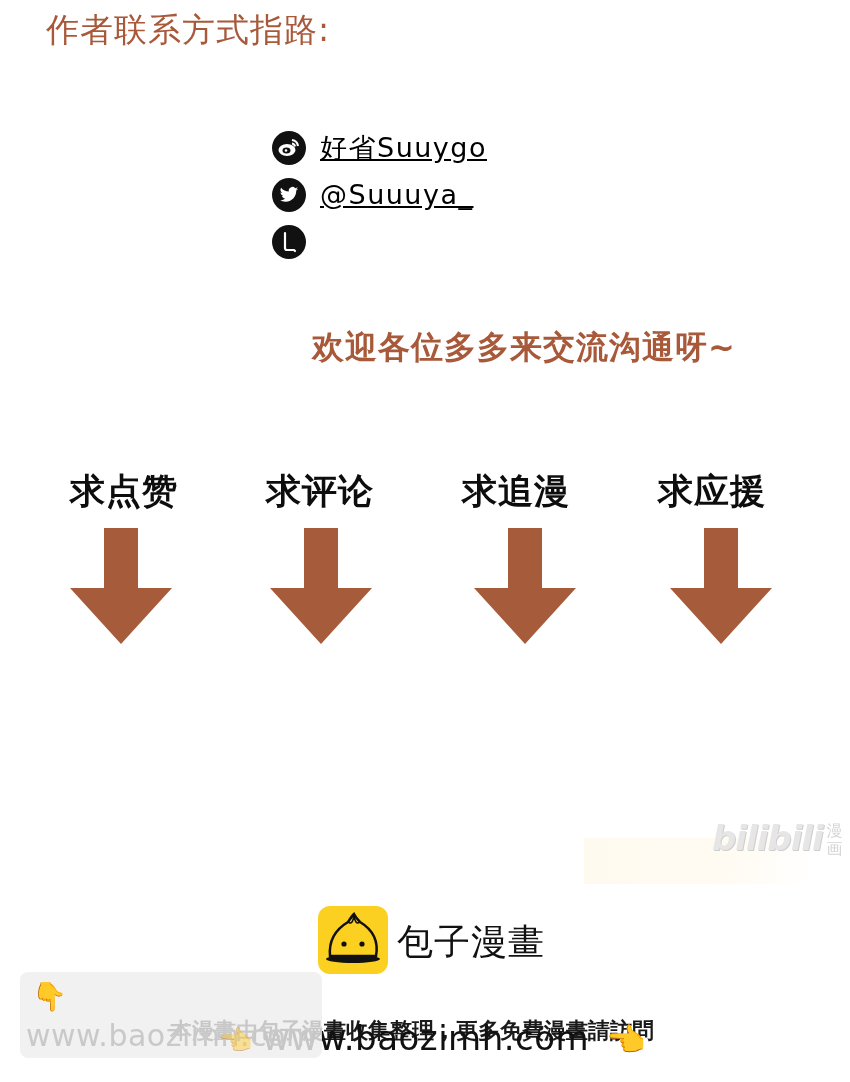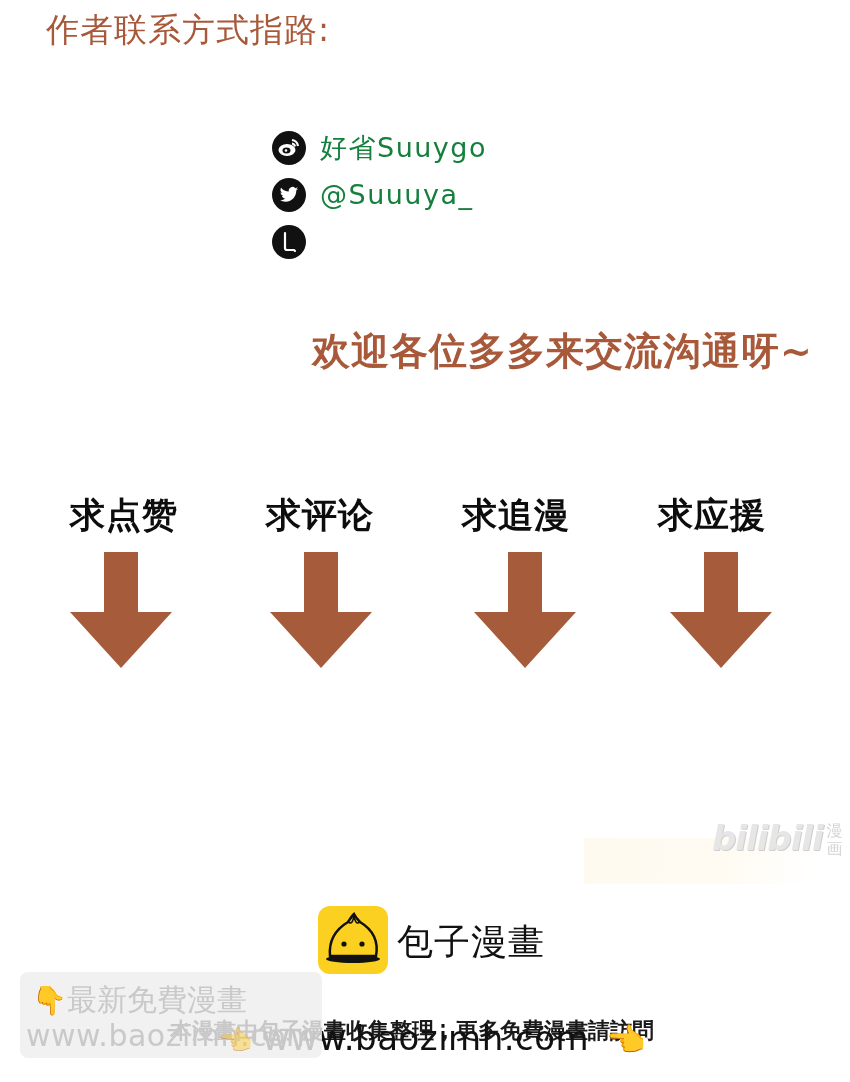--- a/index.html
+++ b/index.html
@@ -13,30 +13,31 @@
   }
 
   .contacts { position: absolute; left: 272px; top: 124px; }
   .contact-row { display: flex; align-items: center; height: 47px; }
   .contact-icon {
     width: 34px; height: 34px; border-radius: 50%;
     background: #111; display: flex; align-items: center; justify-content: center;
     margin-right: 14px; flex: 0 0 auto;
   }
   .contact-text {
-    font-size: 27px; color: #15803d; letter-spacing: 1.5px;
+    font-size: 27px; color: #000000; letter-spacing: 1.5px;
     font-family: "DejaVu Sans", sans-serif;
+    text-decoration: underline;
   }
 
   .welcome {
     position: absolute; left: 312px; top: 326px;
-    font-size: 38px; font-weight: bold; color: #a8593a; letter-spacing: 1px;
+    font-size: 32px; font-weight: bold; color: #a8593a; letter-spacing: 1px;
   }
 
-  .asks { position: absolute; left: 0; top: 488px; width: 850px; height: 190px; }
+  .asks { position: absolute; left: 0; top: 464px; width: 850px; height: 190px; }
   .ask { position: absolute; top: 0; width: 120px; }
   .ask-label {
     position: absolute; top: 4px; width: 140px;
     font-size: 35px; font-weight: bold; color: #0d0d0d; letter-spacing: 1px;
   }
   .ask-arrow { position: absolute; top: 64px; }
 
   .bili {
     position: absolute; left: 584px; top: 838px; width: 230px; height: 46px;
     background: linear-gradient(100deg, #fffaf0 0%, #fffbf2 60%, rgba(255,255,255,0) 100%);
@@ -176,17 +177,16 @@
   </svg>
 </div>
 <div class="bz-title">包子漫畫</div>
 <div class="bz-line1">本漫畫由包子漫畫收集整理，更多免費漫畫請訪問</div>
 <div class="bz-line2">www.baozimh.com</div>
 <div class="bz-hand">👈</div>
 
 <div class="overlay">
   <div class="ov-line1">
     <span class="emoji-hand">👇</span>
-    <span>最新免費漫畫</span>
   </div>
   <div class="ov-line2">www.baozimh.com</div>
 </div>
 <div class="ov-hand2">👈</div>
 
 </body></html>

